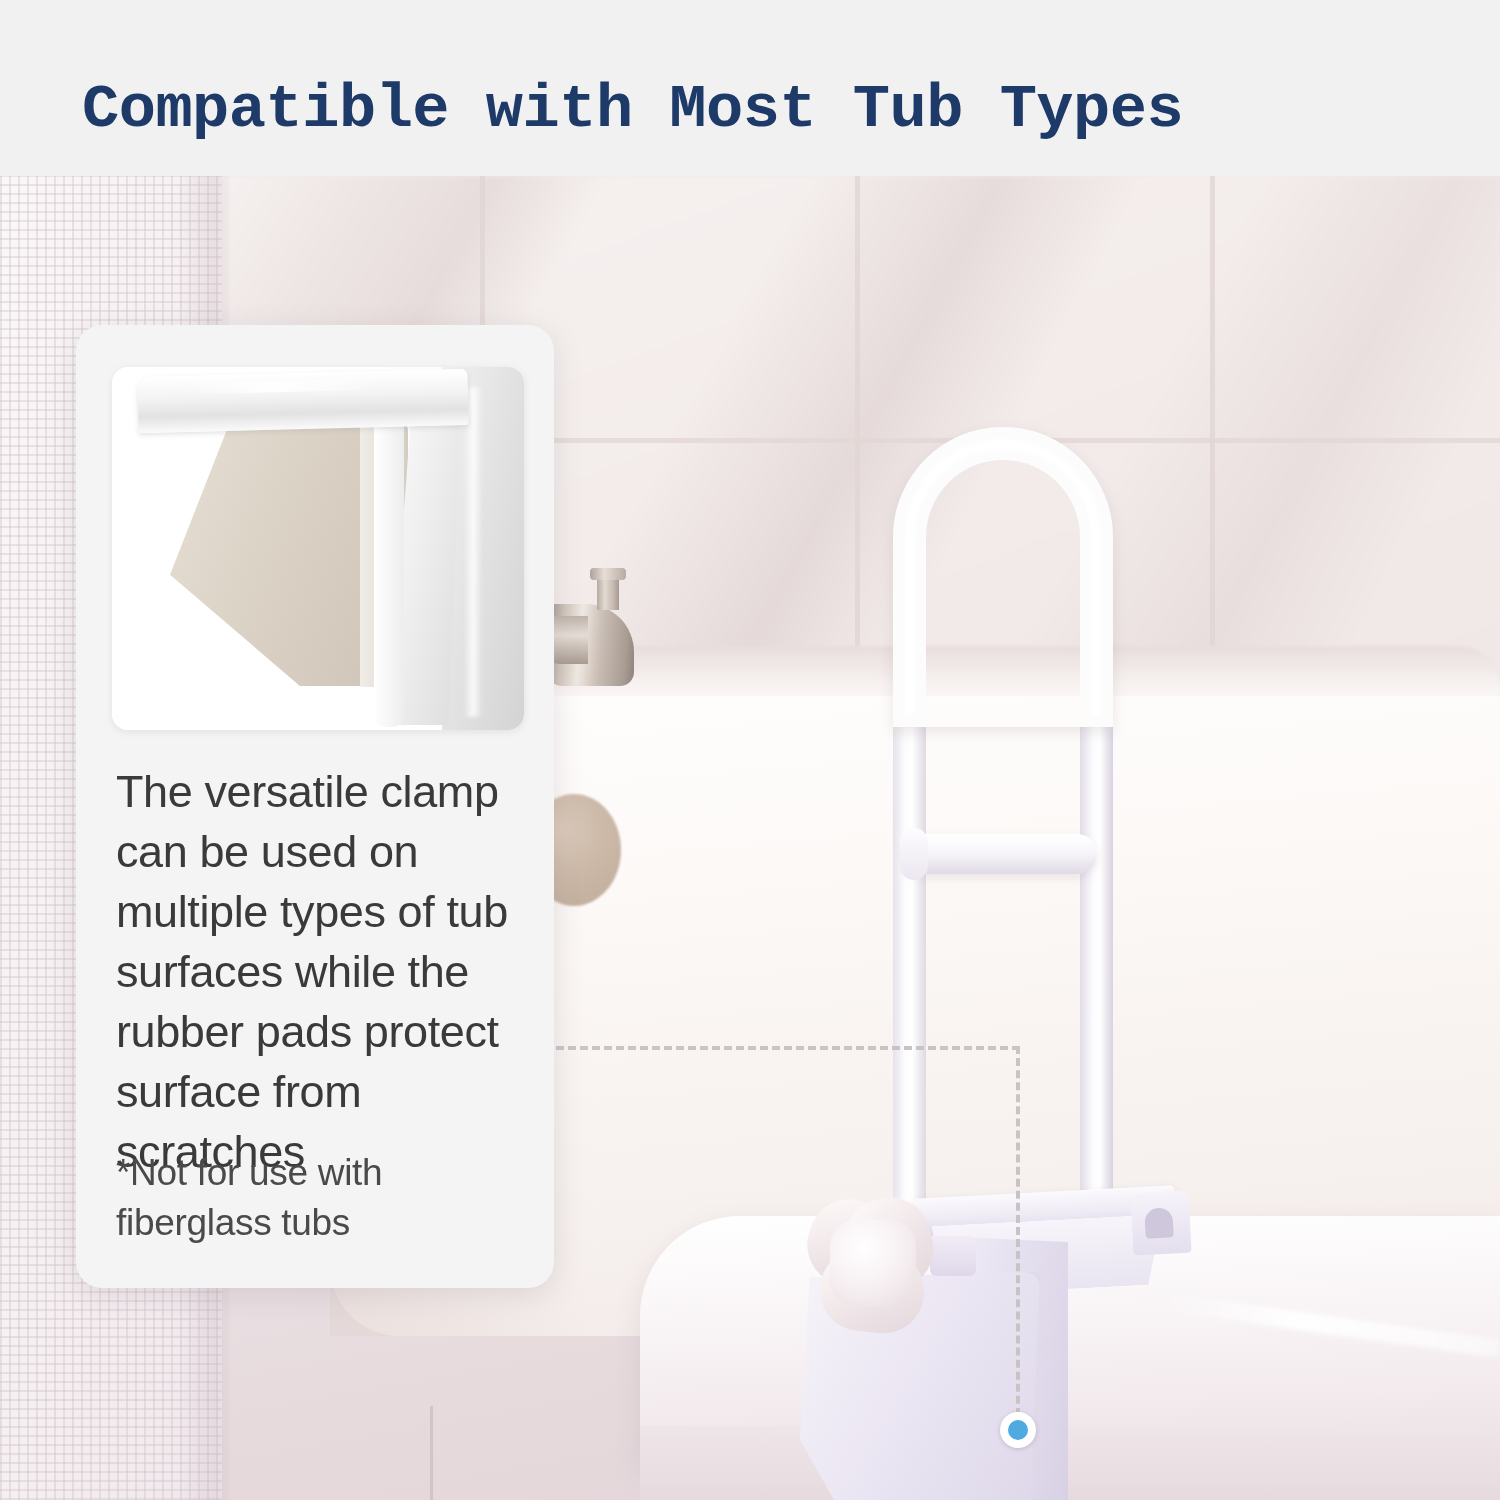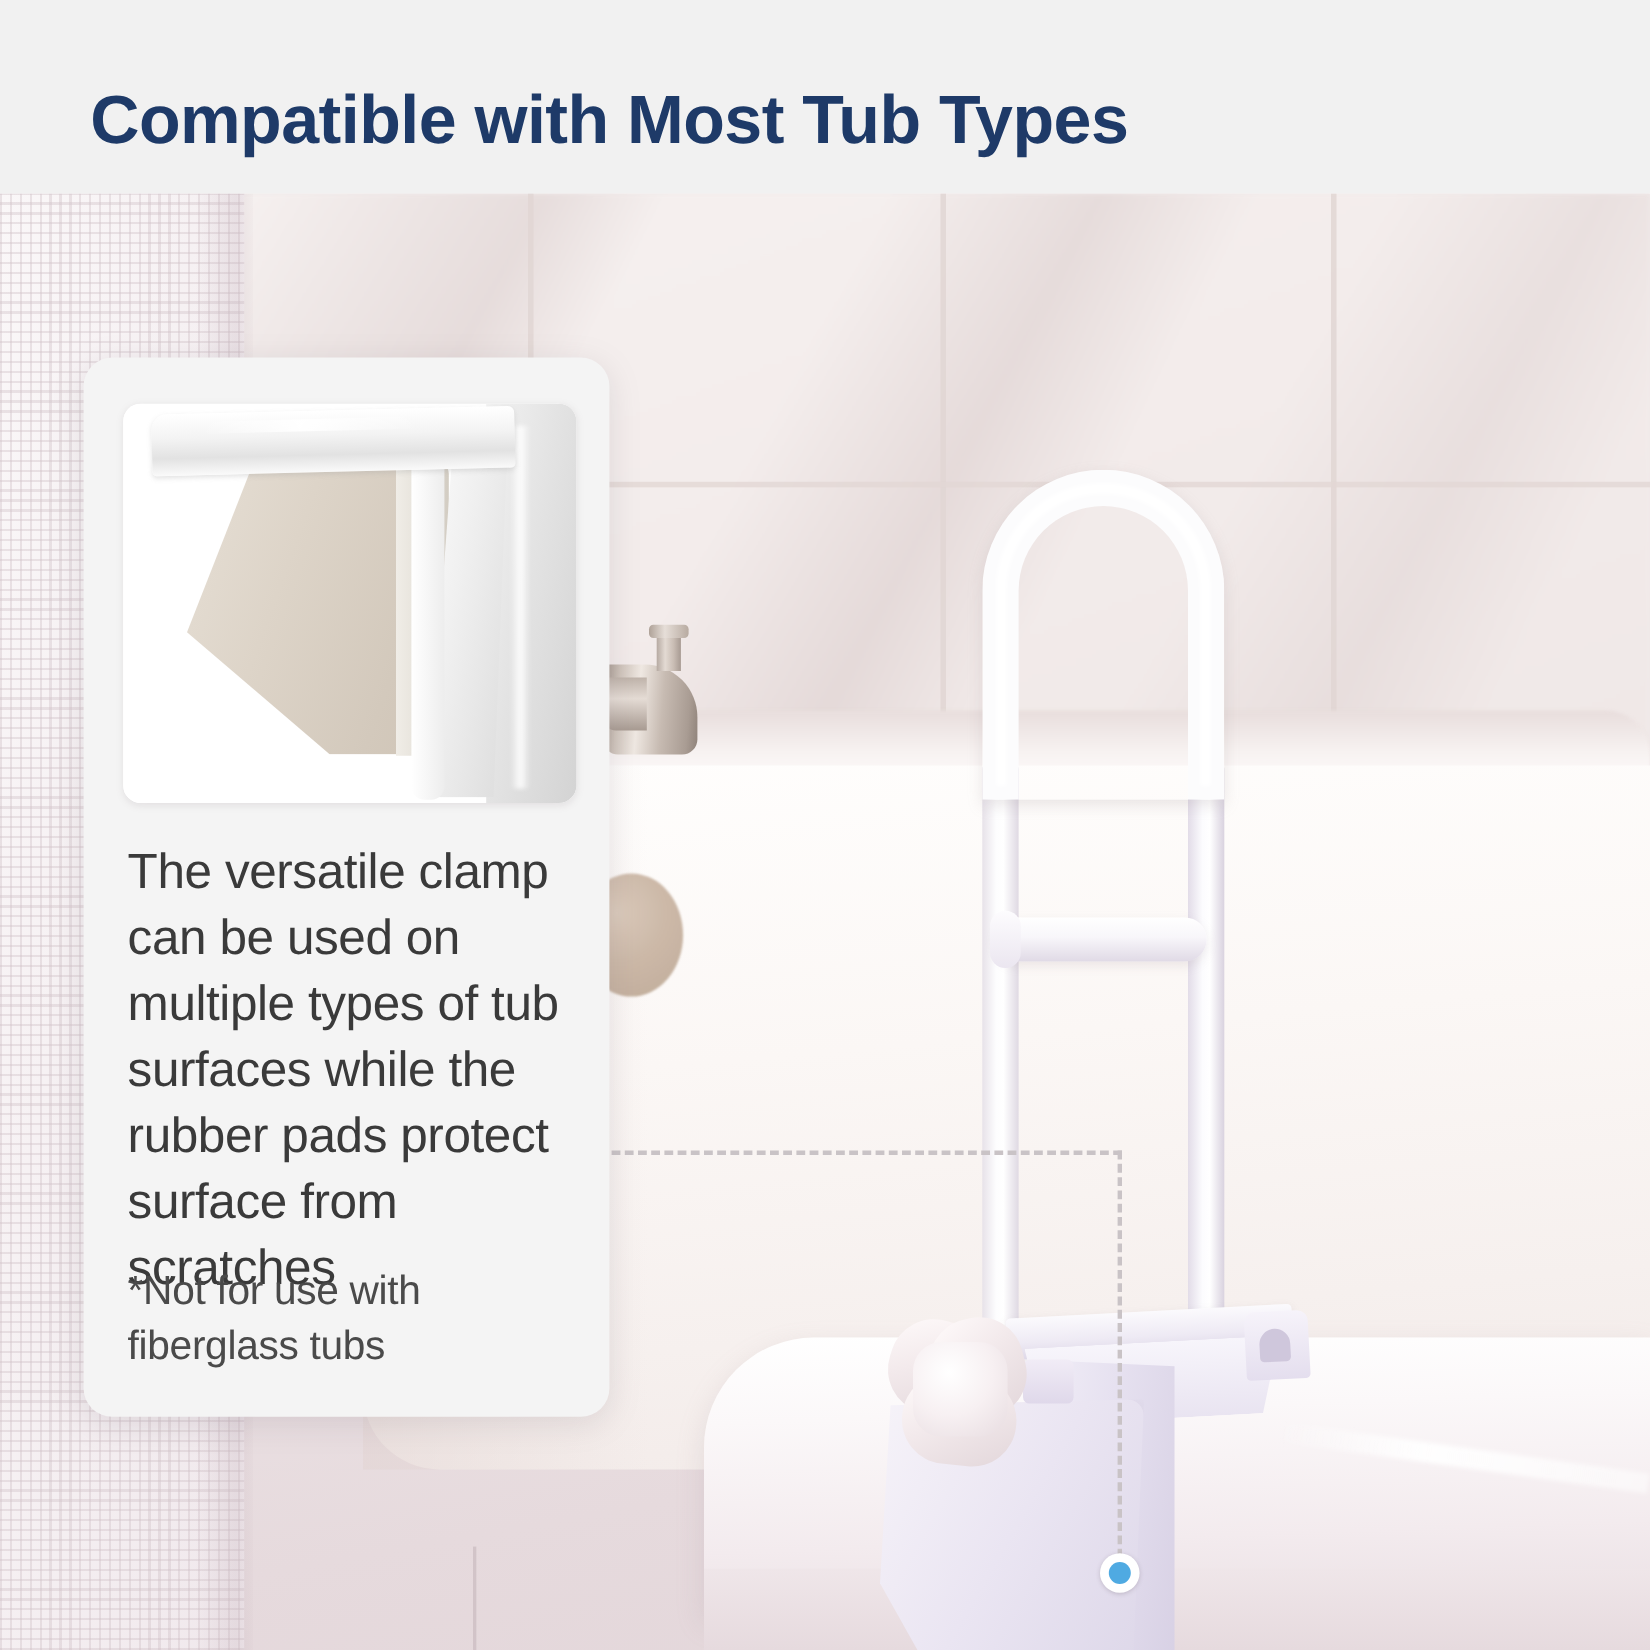--- a/index.html
+++ b/index.html
@@ -12,21 +12,21 @@
 
   
   .header-band{
     position:absolute; left:0; top:0; width:1500px; height:176px;
     background:#F1F1F1;
   }
   .page-title{
     position:absolute; left:82px; top:74px;
     font-size:62px; font-weight:bold; letter-spacing:-0.5px;
     color:#1E3A68; white-space:nowrap;
-    font-family:Liberation Sans, sans-serif;
+    font-family:Liberation Mono, monospace;
   }
 
   
   .photo{
     position:absolute; left:0; top:176px; width:1500px; height:1324px;
     overflow:hidden; background:#F0EAEA;
   }
 
   
   .wall{

